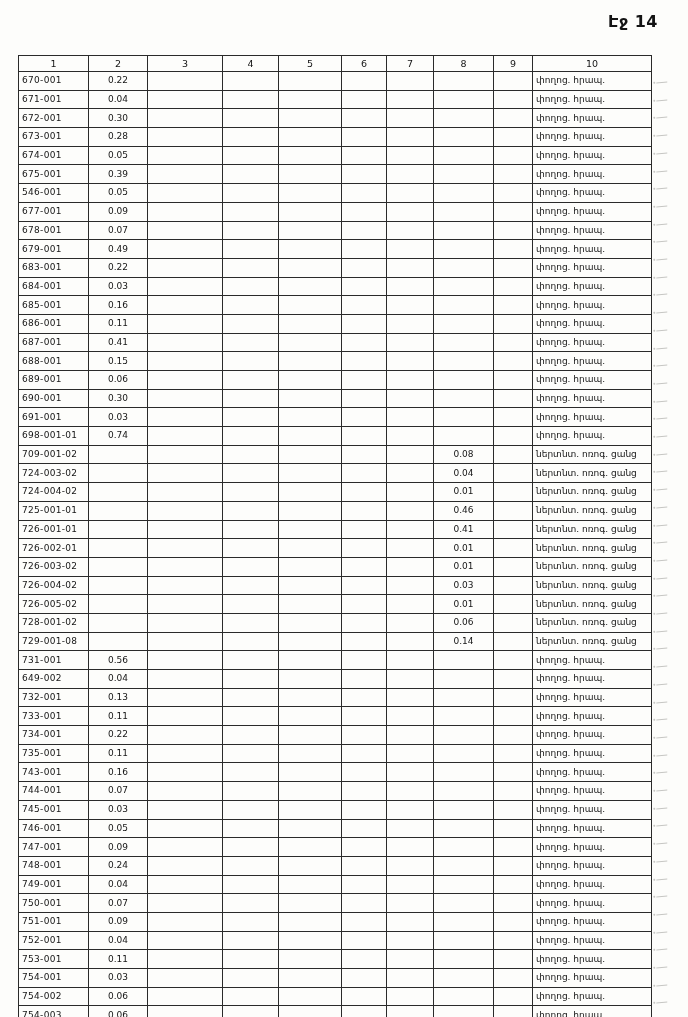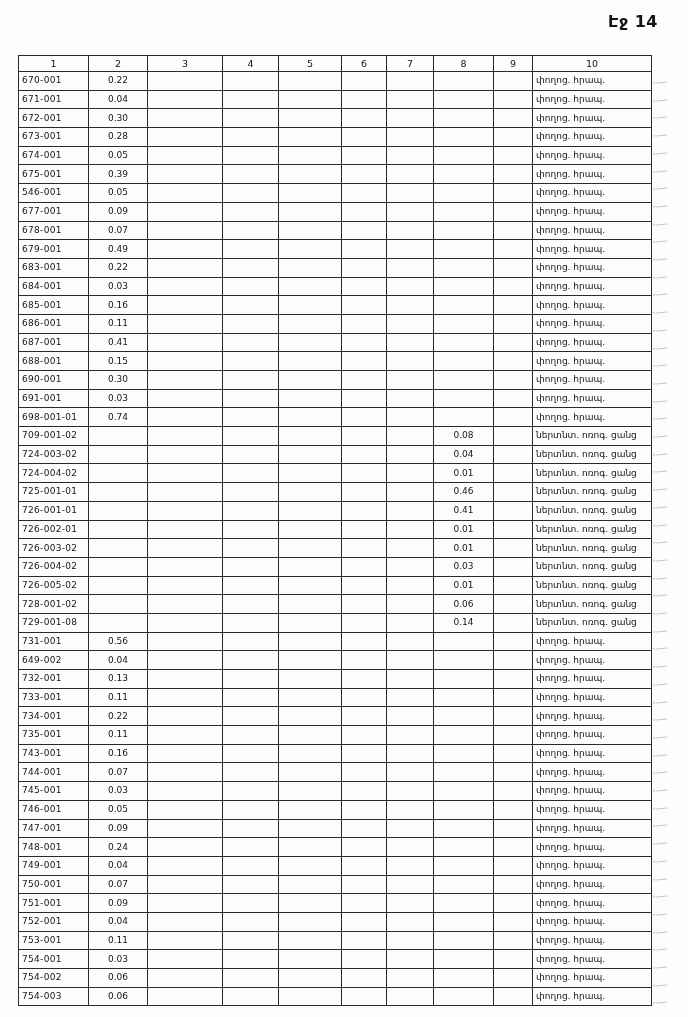--- a/index.html
+++ b/index.html
@@ -283,20 +283,32 @@
       <td></td>
       <td></td>
       <td></td>
       <td></td>
       <td></td>
       <td class="c-num"></td>
       <td></td>
       <td class="c-desc">փողոց. հրապ.</td>
     </tr>
         <tr>
+      <td class="c-code">689-001</td>
+      <td class="c-num">0.06</td>
+      <td></td>
+      <td></td>
+      <td></td>
+      <td></td>
+      <td></td>
+      <td class="c-num"></td>
+      <td></td>
+      <td class="c-desc">փողոց. հրապ.</td>
+    </tr>
+        <tr>
       <td class="c-code">690-001</td>
       <td class="c-num">0.30</td>
       <td></td>
       <td></td>
       <td></td>
       <td></td>
       <td></td>
       <td class="c-num"></td>
       <td></td>
       <td class="c-desc">փողոց. հրապ.</td>

